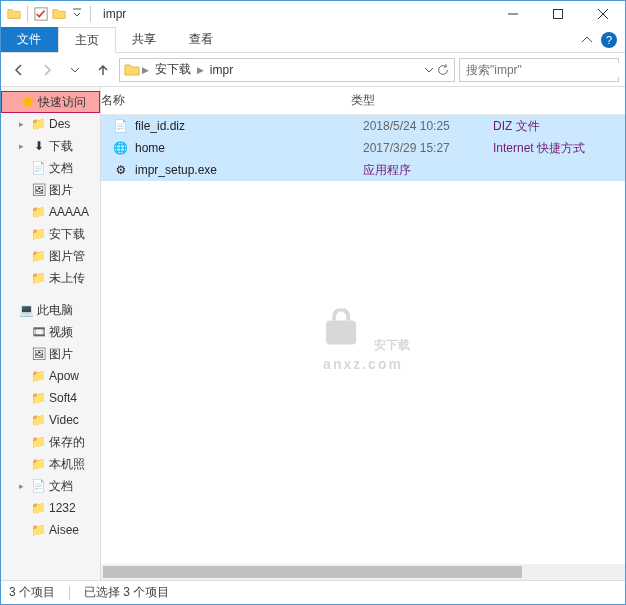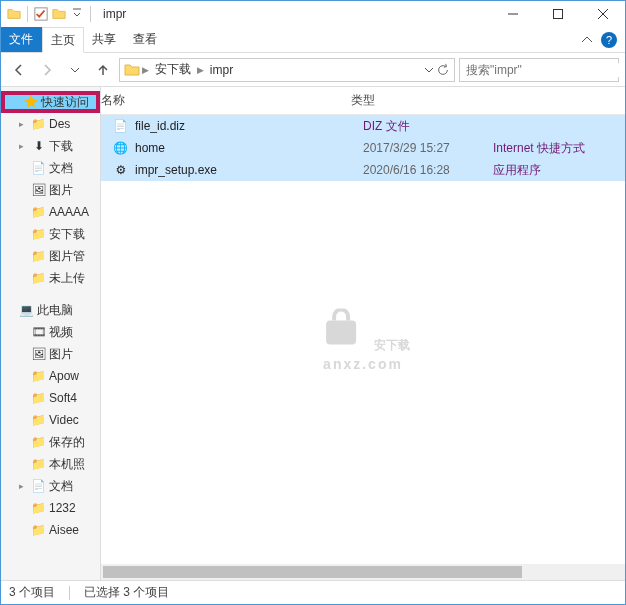--- a/index.html
+++ b/index.html
@@ -10,21 +10,21 @@
 .titlebar-left { display: flex; align-items: center; padding-left: 6px; gap: 4px; }
 .titlebar-left svg { width: 14px; height: 14px; }
 .qat-sep { width: 1px; height: 16px; background: #ccc; margin: 0 2px; }
 .title-text { margin-left: 6px; color: #333; }
 .titlebar-spacer { flex: 1; }
 .winbtns { display: flex; }
 .winbtn { width: 45px; height: 26px; display: flex; align-items: center; justify-content: center; color: #333; }
 
 
 .ribbon { height: 26px; display: flex; align-items: stretch; background: #fff; border-bottom: 1px solid #ddd; }
-.tab { padding: 0 8px; display: flex; align-items: center; color: #333; border-right: 1px solid transparent; }
+.tab { padding: 0 16px; display: flex; align-items: center; color: #333; border-right: 1px solid transparent; }
 .tab.file { background: #1979ca; color: #fff; }
 .tab.active { border: 1px solid #ddd; border-bottom: 1px solid #fff; margin-bottom: -1px; background: #fff; }
 .ribbon-spacer { flex: 1; }
 .ribbon-right { display: flex; align-items: center; padding-right: 8px; gap: 8px; }
 .help-icon { width: 16px; height: 16px; border-radius: 50%; background: #0f6cbd; color: #fff; display: flex; align-items: center; justify-content: center; font-size: 11px; }
 
 
 .navbar { height: 34px; display: flex; align-items: center; padding: 0 6px; gap: 4px; border-bottom: 1px solid #ddd; }
 .navbtn { width: 24px; height: 24px; display: flex; align-items: center; justify-content: center; color: #555; }
 .navbtn.disabled { color: #bbb; }
@@ -36,21 +36,21 @@
 .searchbox input { border: none; outline: none; flex: 1; color: #888; }
 
 
 .body { flex: 1; display: flex; overflow: hidden; }
 
 
 .sidebar { width: 100px; background: #f5f5f5; border-right: 1px solid #ddd; overflow-y: auto; position: relative; }
 .tree { padding: 4px 0; }
 .tree-item { height: 22px; display: flex; align-items: center; padding-left: 6px; gap: 2px; white-space: nowrap; overflow: hidden; color: #333; }
 .tree-item.lv1 { padding-left: 18px; }
-.tree-item.active { background: #7dd3fc; border: 4px solid #be185d; }
+.tree-item.active { background: #fca5a5; border: 1px solid #be185d; }
 .tree-item .exp { width: 10px; color: #888; font-size: 9px; }
 .tree-item .ico { width: 16px; height: 16px; display: flex; align-items: center; justify-content: center; }
 .tree-spacer { height: 10px; }
 
 
 .main { flex: 1; display: flex; flex-direction: column; position: relative; }
 .cols { height: 28px; display: flex; align-items: center; border-bottom: 1px solid #e8e8e8; color: #444; }
 .col { }
 .col.name { width: 250px; }
 .col.date { width: 130px; }
@@ -294,36 +294,36 @@
     <div class="cols">
       <div class="col name">名称</div>
       <div class="col type">类型</div>
     </div>
     <div class="files">
       <div class="row sel">
         <div class="cell name">
             <span class="fileico">📄</span>
             <span>file_id.diz</span>
           </div>
+        <div class="cell date">2018/5/24 10:25</div>
         <div class="cell type">DIZ 文件</div>
       </div>
       <div class="row sel">
         <div class="cell name">
             <span class="fileico">🌐</span>
             <span>home</span>
           </div>
         <div class="cell date">2017/3/29 15:27</div>
         <div class="cell type">Internet 快捷方式</div>
       </div>
       <div class="row sel">
         <div class="cell name">
             <span class="fileico">⚙</span>
             <span>impr_setup.exe</span>
           </div>
-        <div class="cell date">2020/6/16 16:28</div>
         <div class="cell type">应用程序</div>
       </div>
       <div class="watermark">
         <svg width="50" height="40" viewBox="0 0 50 40">
             <rect x="10" y="12" width="30" height="24" rx="4" fill="#d8d8d8"></rect>
             <path d="M18 12v-4a7 7 0 0 1 14 0v4" fill="none" stroke="#d8d8d8" stroke-width="4"></path>
           </svg>
         <span>安下载</span>
         <div class="sub">anxz.com</div>
       </div>

